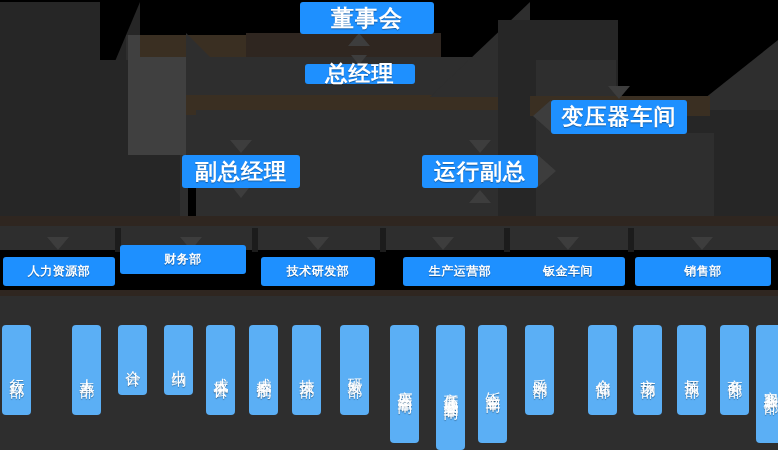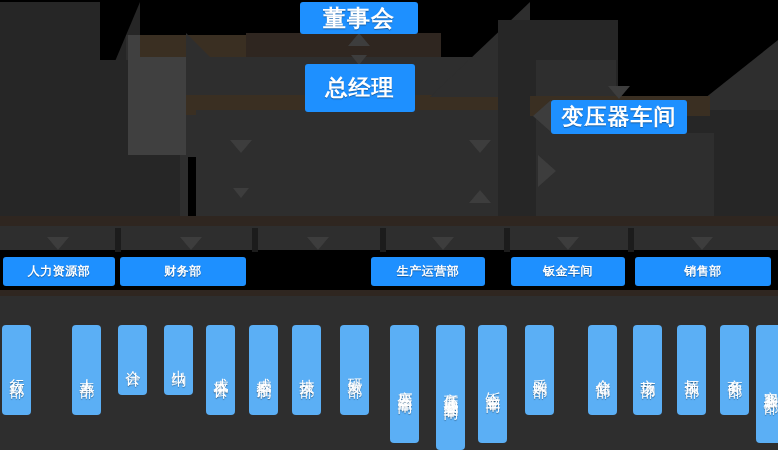--- a/index.html
+++ b/index.html
@@ -154,29 +154,32 @@
   <div class="arrow-right" style="left:538px; top:155px;"></div>
   <div class="arrow-left" style="left:533px; top:100px;"></div>
 
   <div class="arrow-down" style="left:47px;  top:237px;"></div>
   <div class="arrow-down" style="left:180px; top:237px;"></div>
   <div class="arrow-down" style="left:307px; top:237px;"></div>
   <div class="arrow-down" style="left:432px; top:237px;"></div>
   <div class="arrow-down" style="left:557px; top:237px;"></div>
   <div class="arrow-down" style="left:691px; top:237px;"></div>
 
-  <div class="node node-l1" style="left:300px; top:2px; width:118px; height:32px;">董事会</div>
+  <div class="node node-l1" style="left:300px; top:2px; width:134px; height:32px;">董事会</div>
 
-  <div class="node node-l2" style="left:305px; top:64px; width:110px; height:48px;">总经理</div>
+  <div class="node node-l2" style="left:305px; top:64px; width:110px; height:20px;">总经理</div>
 
+  <div class="node node-l2" style="left:182px; top:155px; width:118px; height:33px;">副总经理</div>
+  <div class="node node-l2" style="left:422px; top:155px; width:116px; height:33px;">运行副总</div>
   <div class="node node-l2" style="left:551px; top:100px; width:136px; height:34px;">变压器车间</div>
 
   <div class="node node-l3" style="left:3px; top:257px; width:112px; height:29px;">人力资源部</div>
-  <div class="node node-l3" style="left:120px; top:257px; width:126px; height:29px;">财务部</div>
-  <div class="node node-l3" style="left:371px; top:257px; width:114px; height:29px;">生产运营部</div>
+  <div class="node node-l3" style="left:120px; top:245px; width:126px; height:29px;">财务部</div>
+  <div class="node node-l3" style="left:261px; top:257px; width:114px; height:29px;">技术研发部</div>
+  <div class="node node-l3" style="left:403px; top:257px; width:114px; height:29px;">生产运营部</div>
   <div class="node node-l3" style="left:511px; top:257px; width:114px; height:29px;">钣金车间</div>
   <div class="node node-l3" style="left:635px; top:257px; width:136px; height:29px;font-family:Liberation Serif, serif;">销售部</div>
 
   <div class="node node-l4" style="left:2px; top:325px; width:29px; height:90px;">行政部</div>
   <div class="node node-l4" style="left:72px; top:325px; width:29px; height:90px;">人事部</div>
   <div class="node node-l4" style="left:118px; top:325px; width:29px; height:70px;">会计</div>
   <div class="node node-l4" style="left:164px; top:325px; width:29px; height:70px;">出纳</div>
   <div class="node node-l4" style="left:206px; top:325px; width:29px; height:90px;">成本会计</div>
   <div class="node node-l4" style="left:249px; top:325px; width:29px; height:90px;">成本控制</div>
   <div class="node node-l4" style="left:292px; top:325px; width:29px; height:90px;">技术部</div>

